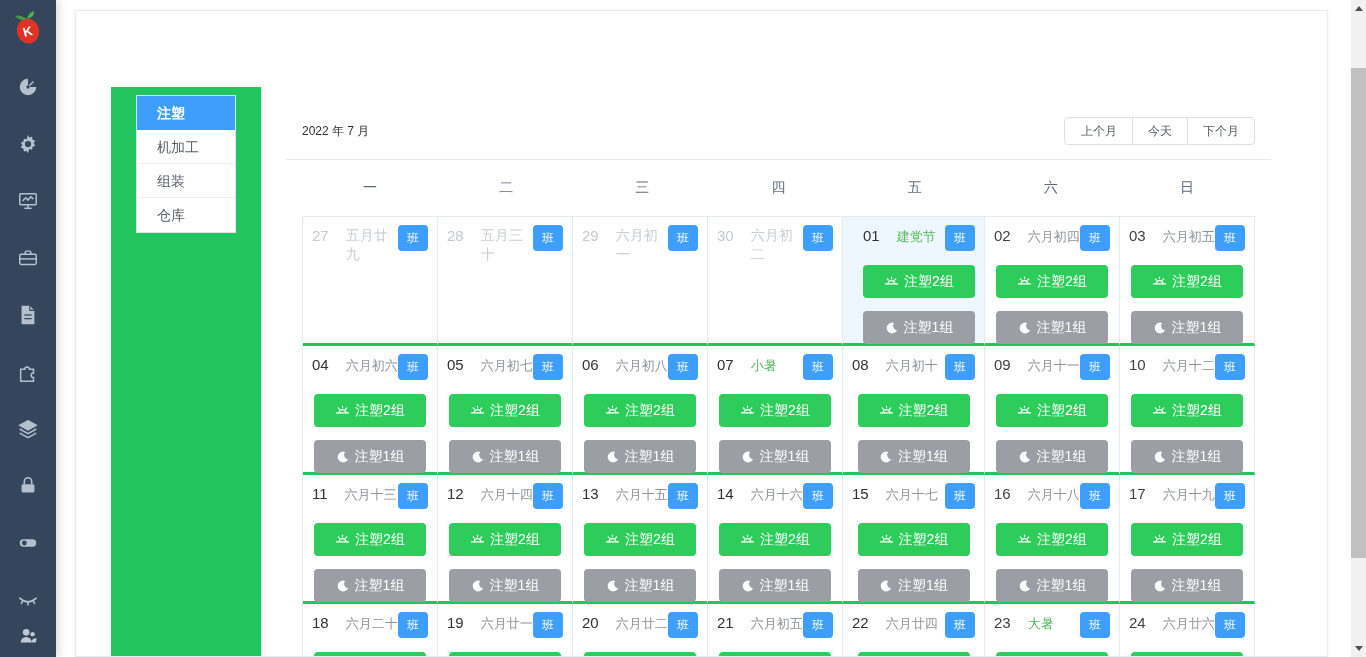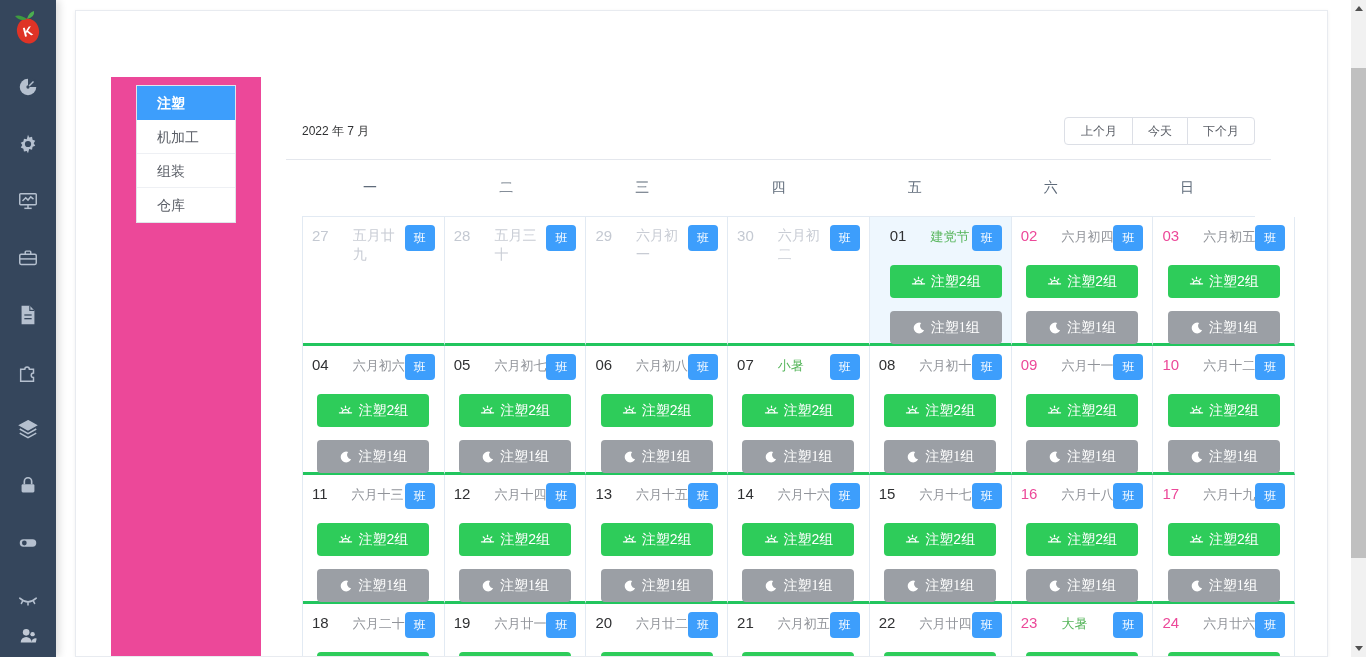--- a/index.html
+++ b/index.html
@@ -19,21 +19,21 @@
   .card { position:absolute; left:75px; top:10px; width:1253px; height:647px;
     background:#fff; border:1px solid #e8ebf0; box-shadow:0 1px 4px rgba(0,0,0,.06); overflow:hidden; }
 
   
   .tabbar { height:40px; background:#f5f7fa; border-bottom:1px solid #e4e7ed; display:flex; }
   .tab { min-width:72px; padding:0 24px; line-height:39px; text-align:center; font-size:14px;
     color:#54585e; cursor:pointer; }
   .tab.active { background:#fff; color:#409eff; border-right:1px solid #e4e7ed; }
 
   
-  .side-panel { position:absolute; left:35px; top:66px; bottom:0; width:150px; background:#ec4899; }
+  .side-panel { position:absolute; left:35px; top:76px; bottom:0; width:150px; background:#22c55e; }
   .cat-list { margin:8px 25px 0 25px; background:#fff; border:1px solid #e0e4ea; }
   .cat-item { height:34px; line-height:34px; padding-left:20px; font-size:14px; color:#5a5e66;
     border-bottom:1px solid #eef0f4; cursor:pointer; background:#fff; }
   .cat-item:last-child { border-bottom:none; }
   .cat-item.active { background:#3d9efc; color:#fff; font-weight:bold; border-color:#3d9efc; }
 
   
   .calendar { position:absolute; left:210px; top:98px; width:985px; }
   .cal-header { display:flex; align-items:center; padding:8px 0 14px 16px; border-bottom:1px solid #e4e7ed; }
   .cal-title { font-size:12px; color:#303133; }
@@ -46,32 +46,32 @@
   .weekdays { display:flex; margin:0 16px; height:56px; align-items:center; }
   .wd { flex:1; text-align:center; font-size:14px; color:#5f6b7a; }
 
   .grid { margin:0 16px; display:grid; grid-template-columns:repeat(7,1fr);
     border-top:1px solid #e2eaf3; border-left:1px solid #e2eaf3; }
   .cell { height:129px; background:#fff; border-right:1px solid #e2eaf3; border-bottom:3px solid #22c55e;
     padding:8px 9px; cursor:pointer; }
   .cell.today { background:#eef7fe;padding-left:20px; }
   .cell-head { display:flex; align-items:flex-start; line-height:21px; }
   .num { font-size:15px; color:#303133; }
-  .lunar { font-size:13px; color:#909399; margin-left:24px; margin-top:1px; white-space:nowrap; }
+  .lunar { font-size:13px; color:#909399; margin-left:17px; margin-top:1px; white-space:nowrap; }
   .cell.prev .num { color:#c4c9d2; }
   .cell.prev .lunar { color:#c8ccd4; white-space:normal; max-width:46px; line-height:19px; font-size:14px; }
-  .cell.weekend .num { color:#ec4899; }
+  .cell.weekend .num { color:#404040; }
   .cell.festival .lunar { color:#55b55a; }
   .badge { margin-left:auto; flex-shrink:0; background:#3d9efc; color:#fff; font-size:12px;
     width:30px; height:26px; line-height:26px; text-align:center; border-radius:4px; }
 
   .shift-btn { width:112px; height:33px; border-radius:4px; border:none; color:#fff; font-size:14px;
     display:flex; align-items:center; justify-content:center; gap:5px; margin:13px auto 0; cursor:pointer; }
   .shift-btn.day { background:#2ecc5a; margin-top:14px;text-align:center; }
-  .shift-btn.night { background:#9b9fa5;font-family:Liberation Serif, serif; }
+  .shift-btn.night { background:#9b9fa5; }
   .shift-btn svg { display:block; }
 
   
   .scrollbar { position:absolute; right:0; top:0; width:15px; height:657px; background:#f1f1f1; z-index:10; }
   .scroll-up, .scroll-down { position:absolute; left:0; width:15px; height:17px; cursor:pointer; }
   .scroll-up { top:0; } .scroll-down { bottom:0; }
   .scroll-up:before { content:""; position:absolute; left:3.5px; top:6px;
     border-left:4px solid transparent; border-right:4px solid transparent; border-bottom:5px solid #505050; }
   .scroll-down:before { content:""; position:absolute; left:3.5px; top:6px;
     border-left:4px solid transparent; border-right:4px solid transparent; border-top:5px solid #505050; }

